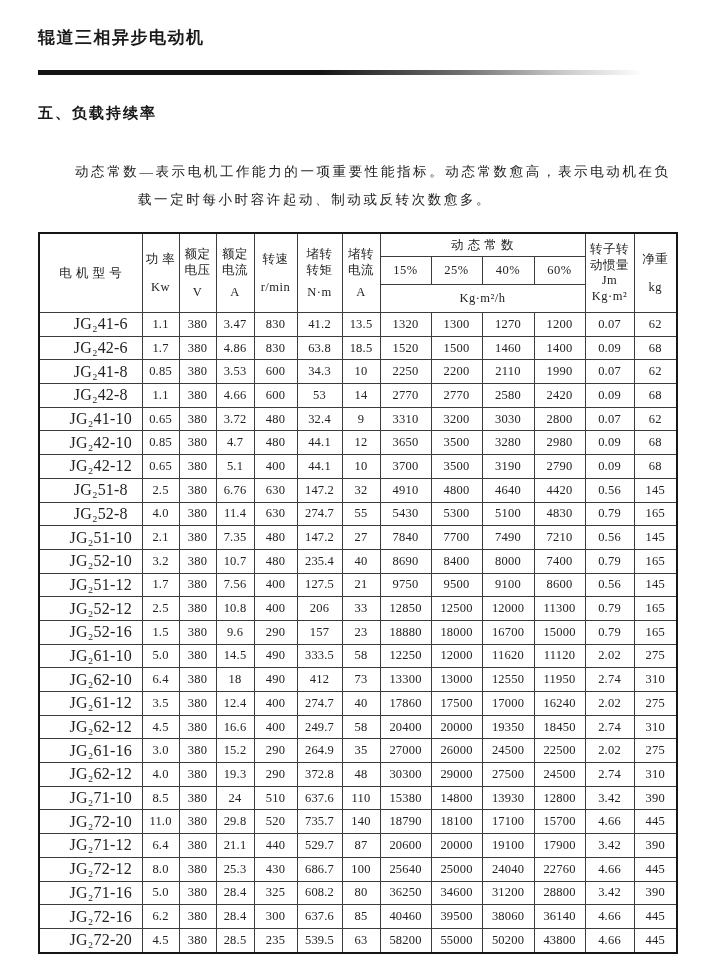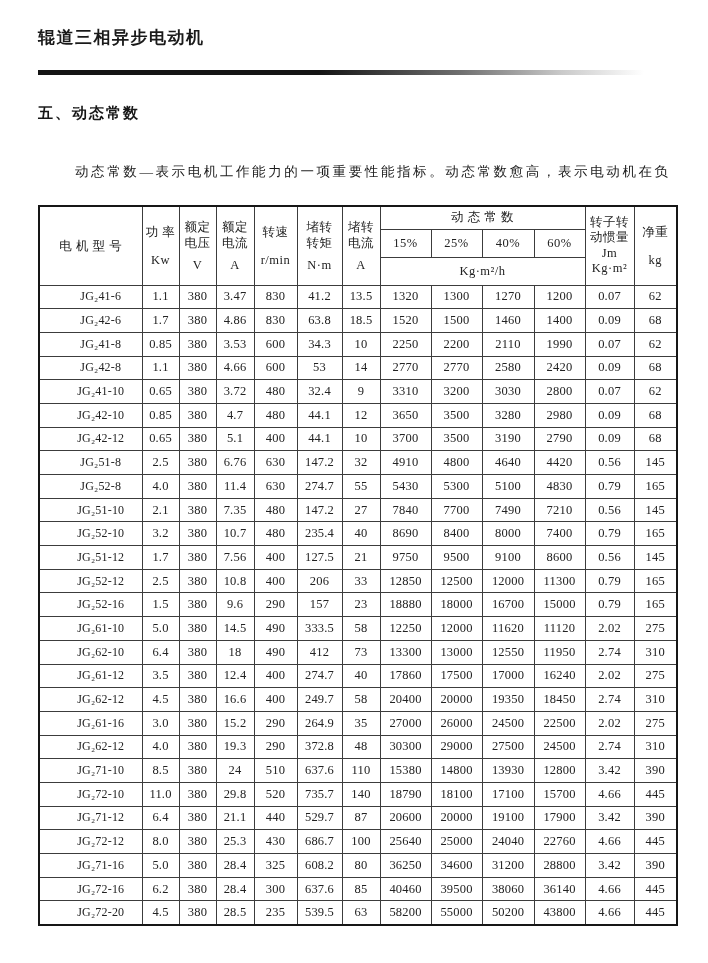--- a/index.html
+++ b/index.html
@@ -83,36 +83,37 @@
   }
   .hstack .gap-sm { height: 6px; }
   .hstack .gap-md { height: 12px; }
   .hstack.tight { line-height: 15.5px; }
   table.spec tbody td {
     height: 22.7px;
     font-size: 12.5px;
     letter-spacing: 0.2px;
   }
   table.spec tbody td:first-child {
-    font-size: 12px;
+    font-size: 16px;
     padding-left: 20px;
   }
 </style>
 </head>
 <body>
 
 <div class="page">
 
   <h1 class="doc-title">辊道三相异步电动机</h1>
   <div class="title-rule"></div>
 
-  <h2 class="section-title">五、动态常数</h2>
+  <h2 class="section-title">五、负载持续率</h2>
 
   <div class="paragraphs">
     <div class="para-line-1">动态常数—表示电机工作能力的一项重要性能指标。动态常数愈高，表示电动机在负</div>
+    <div class="para-line-2">载一定时每小时容许起动、制动或反转次数愈多。</div>
   </div>
 
   <table class="spec">
     <colgroup>
       <col style="width:103px">
         <col style="width:37px">
         <col style="width:37px">
       <col style="width:38px">
         <col style="width:43px">
         <col style="width:45px">

